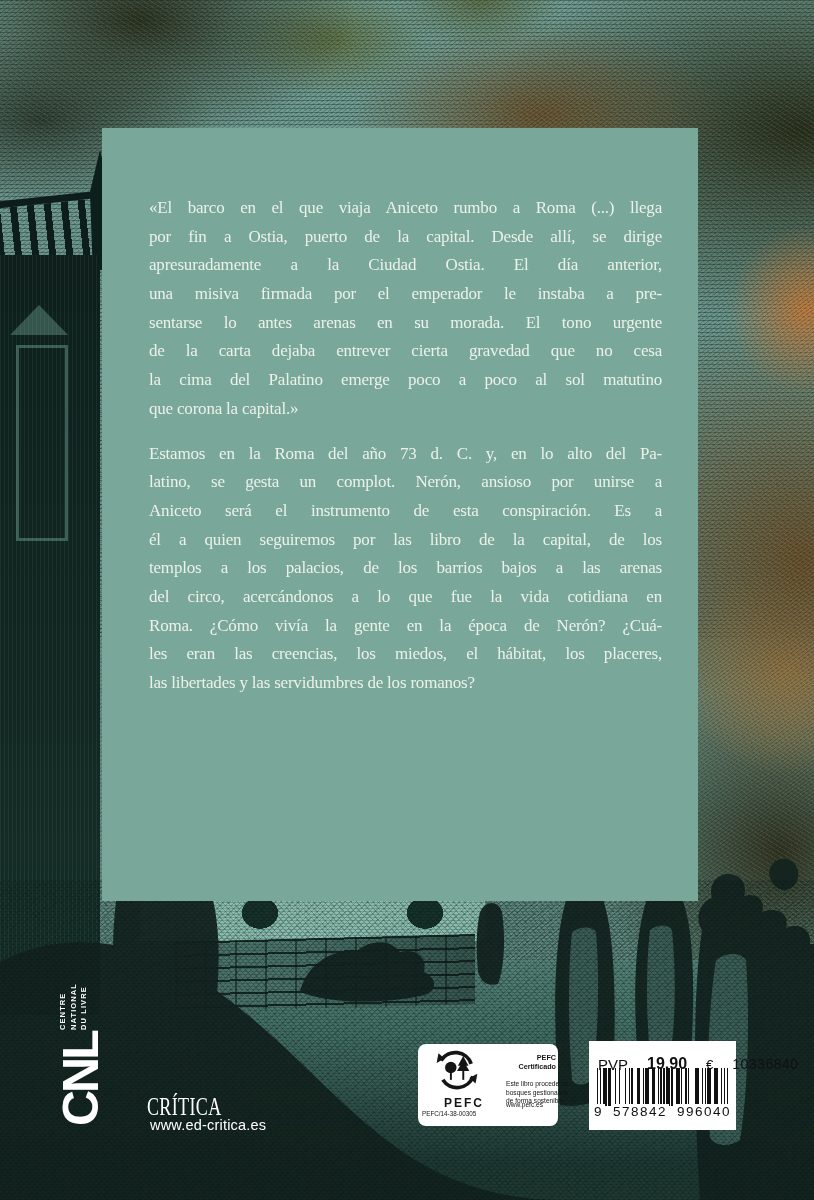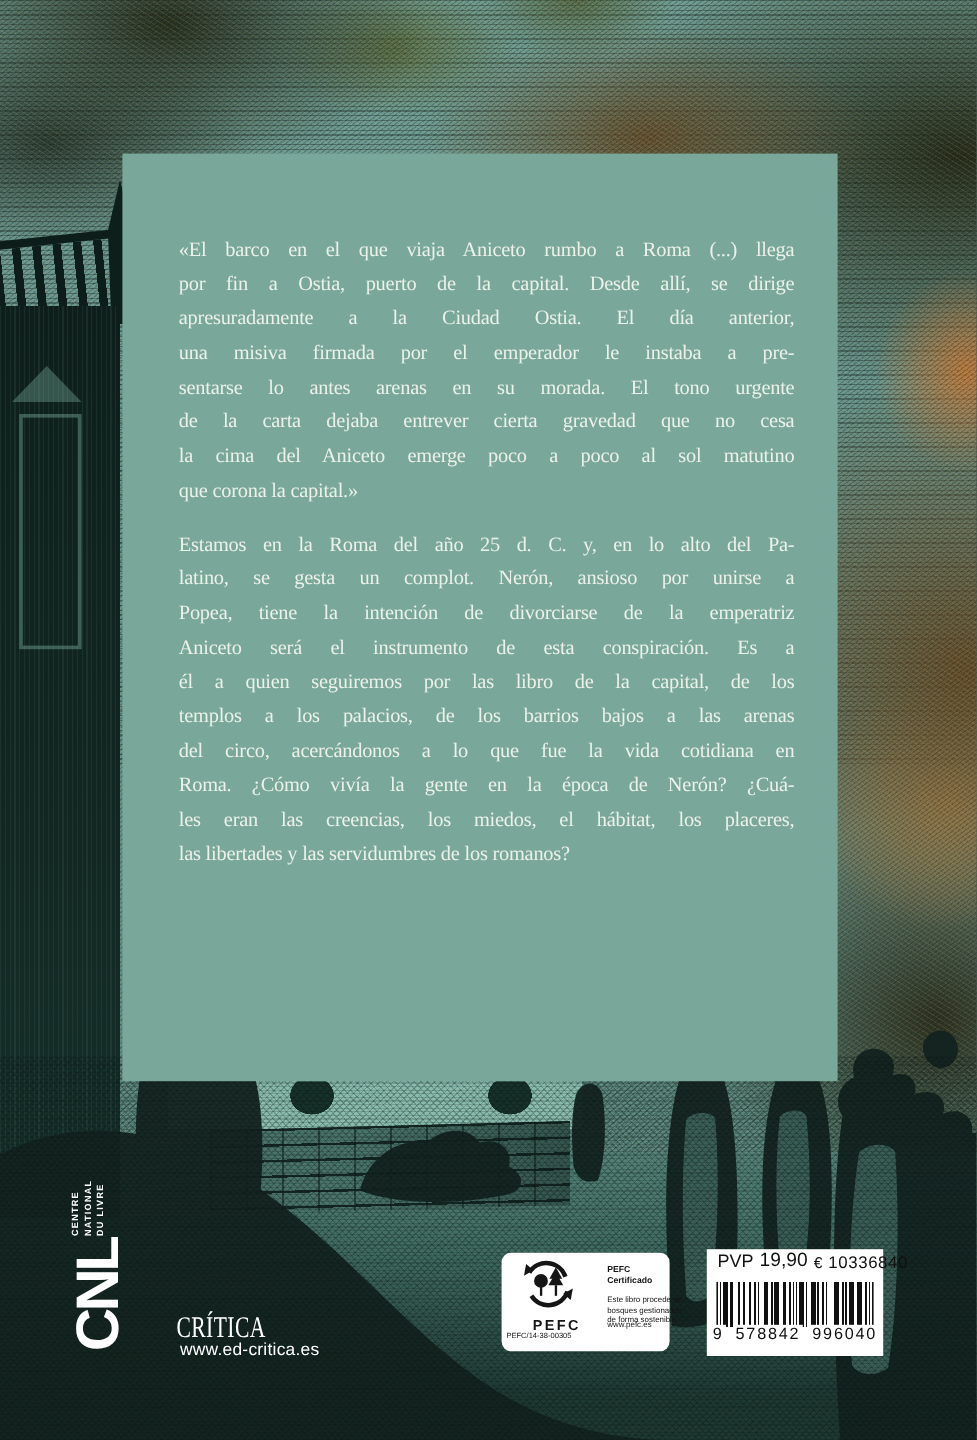--- a/index.html
+++ b/index.html
@@ -108,30 +108,30 @@
   }
   .site{ position:absolute; left:150px; top:1117px; z-index:11; color:#fff; font-size:14.5px; letter-spacing:.2px; }
   
   .pefc{
     position:absolute; left:418px; top:1044px; width:140px; height:82px; z-index:11;
     background:#fff; border-radius:8px; color:#151515;
   }
   .pefc-left{ position:absolute; left:8px; top:4px; width:58px; text-align:right; }
   .pefc-word{ font-weight:bold; font-size:12px; letter-spacing:2px; margin-top:-2px; }
   .pefc-code{ position:absolute; left:4px; top:66px; width:80px; font-size:6.3px; text-align:left; }
-  .pefc-right{ position:absolute; left:88px; top:9px; width:50px; }
+  .pefc-right{ position:absolute; left:88px; top:9px; width:50px;text-align:right; }
   .pefc-title{ font-size:7.2px; font-weight:bold; }
   .pefc-desc{ margin-top:9px; font-size:6.6px; line-height:8.6px; }
   .pefc-desc div{ white-space:nowrap; }
   .pefc-site{ position:absolute; left:88px; top:57px; font-size:6.6px; }
   
   .bcbox{ position:absolute; left:589px; top:1041px; width:147px; height:89px; background:#fff; z-index:11; color:#101010; }
-  .price-row{ position:absolute; left:9px; top:1px; right:4px; display:flex; align-items:flex-end; gap:5px; }
+  .price-row{ position:absolute; left:9px; top:14px; right:4px; display:flex; align-items:center; gap:19px; }
   .price-label{ font-size:15px; }
-  .price-amount{ font-size:16px; font-weight:normal; }
+  .price-amount{ font-size:16px; font-weight:bold; }
   .price-cur{ font-size:13px; }
   .price-code{ font-size:14px; letter-spacing:.5px; }
   .ean-svg{ position:absolute; left:8px; top:27px; width:131px; height:50px; }
   .ean-digits{
     position:absolute; left:3px; top:63px; width:141px; display:flex; justify-content:space-between;
     font-size:13.5px; letter-spacing:1.5px; z-index:2;
   }
   .ean-digits span{ background:#fff; padding:0 2px; }
 </style>
 </head>
@@ -168,27 +168,26 @@
   <div class="bottom-hatch"></div>
 
   <section class="panel">
     <div class="para">
         <div class="line">«El barco en el que viaja Aniceto rumbo a Roma (...) llega</div>
         <div class="line">por fin a Ostia, puerto de la capital. Desde allí, se dirige</div>
         <div class="line">apresuradamente a la Ciudad Ostia. El día anterior,</div>
         <div class="line">una misiva firmada por el emperador le instaba a pre-</div>
         <div class="line">sentarse lo antes arenas en su morada. El tono urgente</div>
         <div class="line">de la carta dejaba entrever cierta gravedad que no cesa</div>
-        <div class="line">la cima del Aniceto emerge poco a poco al sol matutino</div>
+        <div class="line">la cima del Palatino emerge poco a poco al sol matutino</div>
         <div class="line">que corona la capital.»</div>
       </div>
     <div class="para">
-        <div class="line">Estamos en la Roma del año 25 d. C. y, en lo alto del Pa-</div>
+        <div class="line">Estamos en la Roma del año 73 d. C. y, en lo alto del Pa-</div>
         <div class="line">latino, se gesta un complot. Nerón, ansioso por unirse a</div>
-        <div class="line">Popea, tiene la intención de divorciarse de la emperatriz</div>
         <div class="line">Aniceto será el instrumento de esta conspiración. Es a</div>
         <div class="line">él a quien seguiremos por las libro de la capital, de los</div>
         <div class="line">templos a los palacios, de los barrios bajos a las arenas</div>
         <div class="line">del circo, acercándonos a lo que fue la vida cotidiana en</div>
         <div class="line">Roma. ¿Cómo vivía la gente en la época de Nerón? ¿Cuá-</div>
         <div class="line">les eran las creencias, los miedos, el hábitat, los placeres,</div>
         <div class="line">las libertades y las servidumbres de los romanos?</div>
       </div>
   </section>
 

